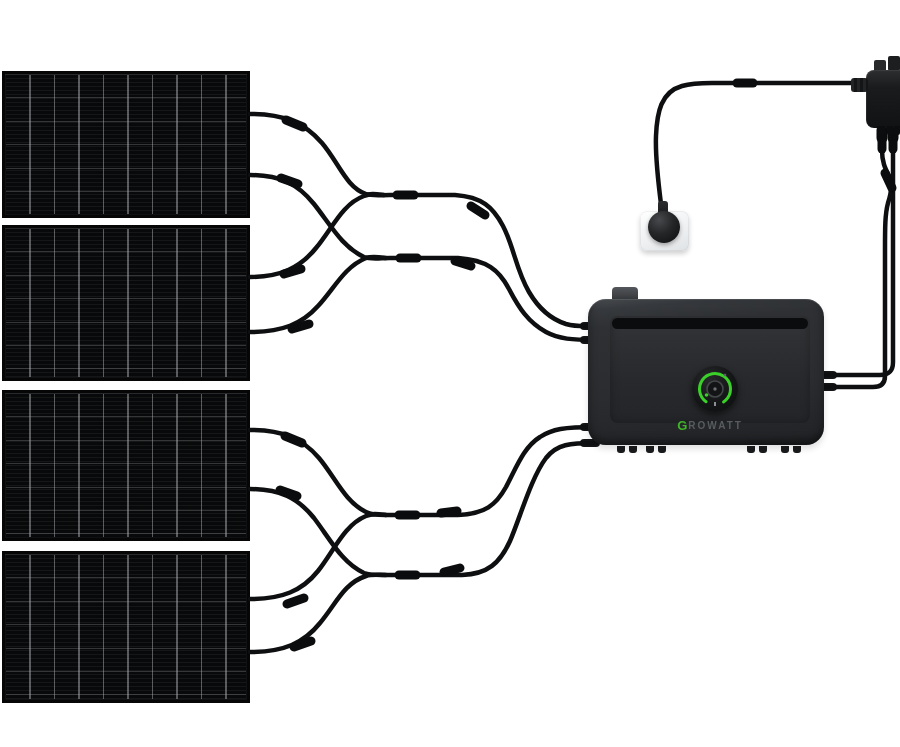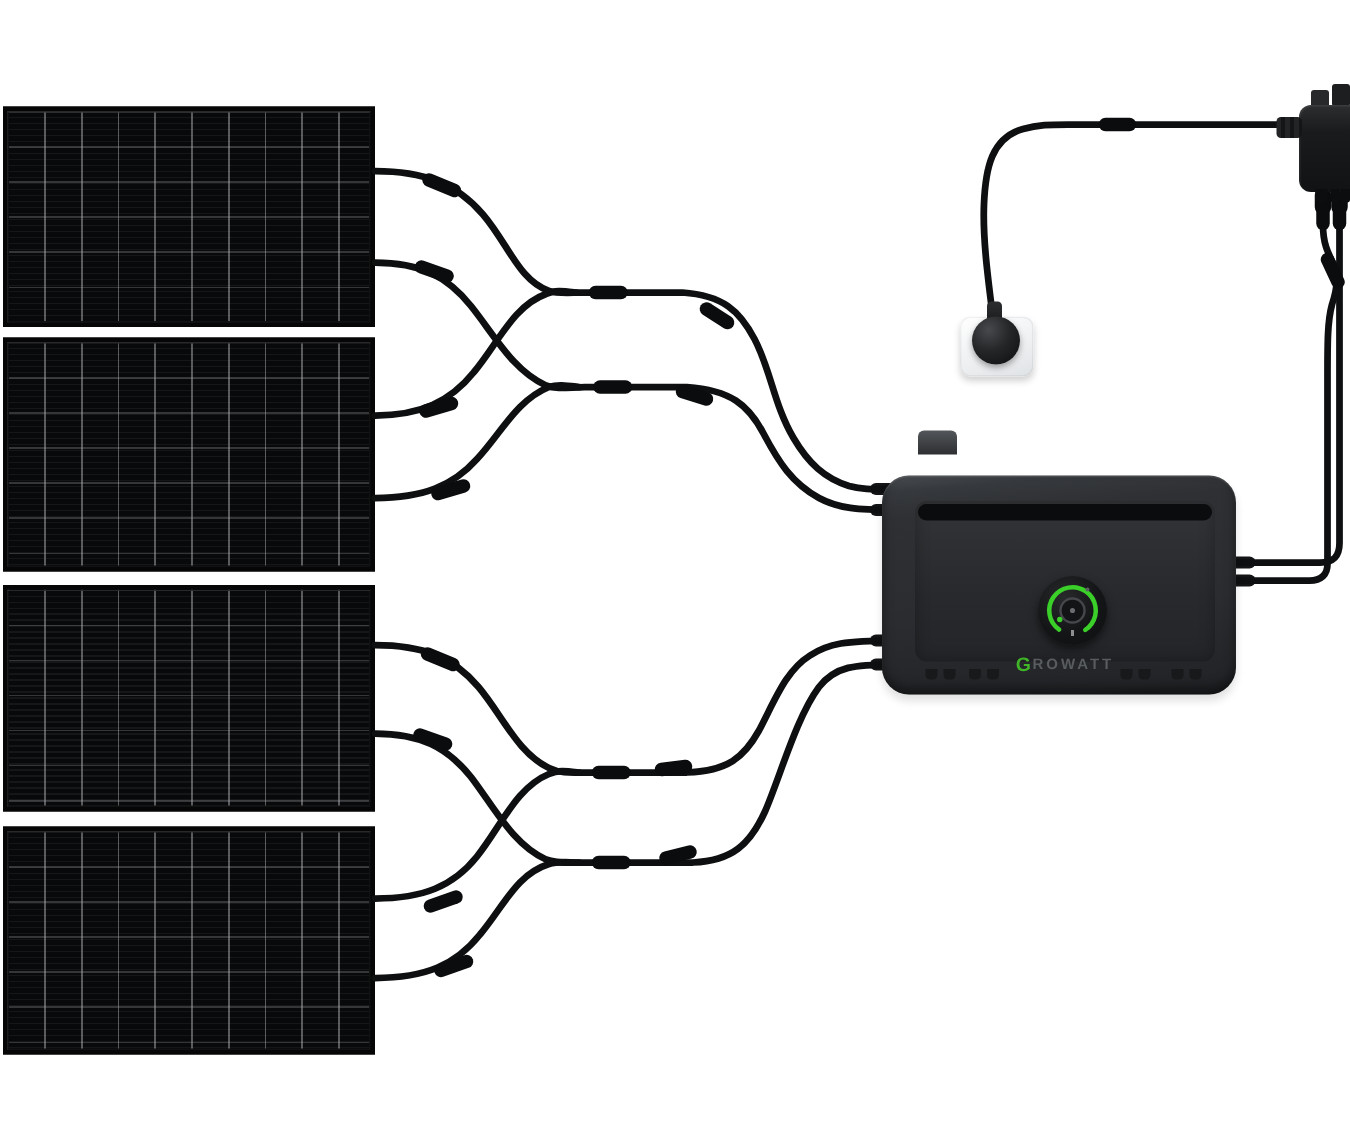--- a/index.html
+++ b/index.html
@@ -25,21 +25,21 @@
   .cables{position:absolute;left:0;top:0;z-index:2;}
   .cable{fill:none;stroke:#0e0f10;stroke-width:4.5;stroke-linecap:round;stroke-linejoin:round;}
   .conn{stroke:#0b0c0d;stroke-width:9;stroke-linecap:round;}
   .conn-big{stroke:#0b0c0d;stroke-width:11;stroke-linecap:round;}
   .stub{stroke:#141517;stroke-width:8;stroke-linecap:round;}
 
   
   .station{position:absolute;left:586px;top:286px;width:240px;height:176px;z-index:3;}
   .station-knob{position:absolute;left:26px;top:1px;width:26px;height:16px;border-radius:4px 4px 0 0;
     background:linear-gradient(#53565a,#2d2f32);}
-  .station-body{position:absolute;left:2px;top:31px;width:236px;height:146px;border-radius:18px;
+  .station-body{position:absolute;left:2px;top:13px;width:236px;height:146px;border-radius:18px;
     background:linear-gradient(175deg,#4a4d51 0%,#36393d 7%,#2e3033 18%,#2a2c2f 60%,#222427 92%,#1c1e20 100%);
     box-shadow:inset 0 1px 1px rgba(255,255,255,.13), inset 0 -4px 8px rgba(0,0,0,.45), 0 4px 6px rgba(0,0,0,.12);text-decoration:underline;}
   .station-front{position:absolute;left:22px;top:17px;width:200px;height:107px;border-radius:8px;
     background:linear-gradient(180deg,#323437,#28292c 60%,#232528);
     box-shadow:inset 0 0 10px rgba(0,0,0,.28);}
   .station-groove{position:absolute;left:24px;top:19px;width:196px;height:11px;border-radius:6px;background:#0b0c0d;}
   .dial{position:absolute;left:104px;top:67px;width:46px;height:46px;border-radius:50%;
     background:radial-gradient(circle at 38% 32%, #27292b 0%, #141517 55%, #0e0f11 100%);
     box-shadow:0 3px 6px rgba(0,0,0,.5);}
   .brand{position:absolute;left:22px;top:118px;width:200px;text-align:center;white-space:nowrap;

